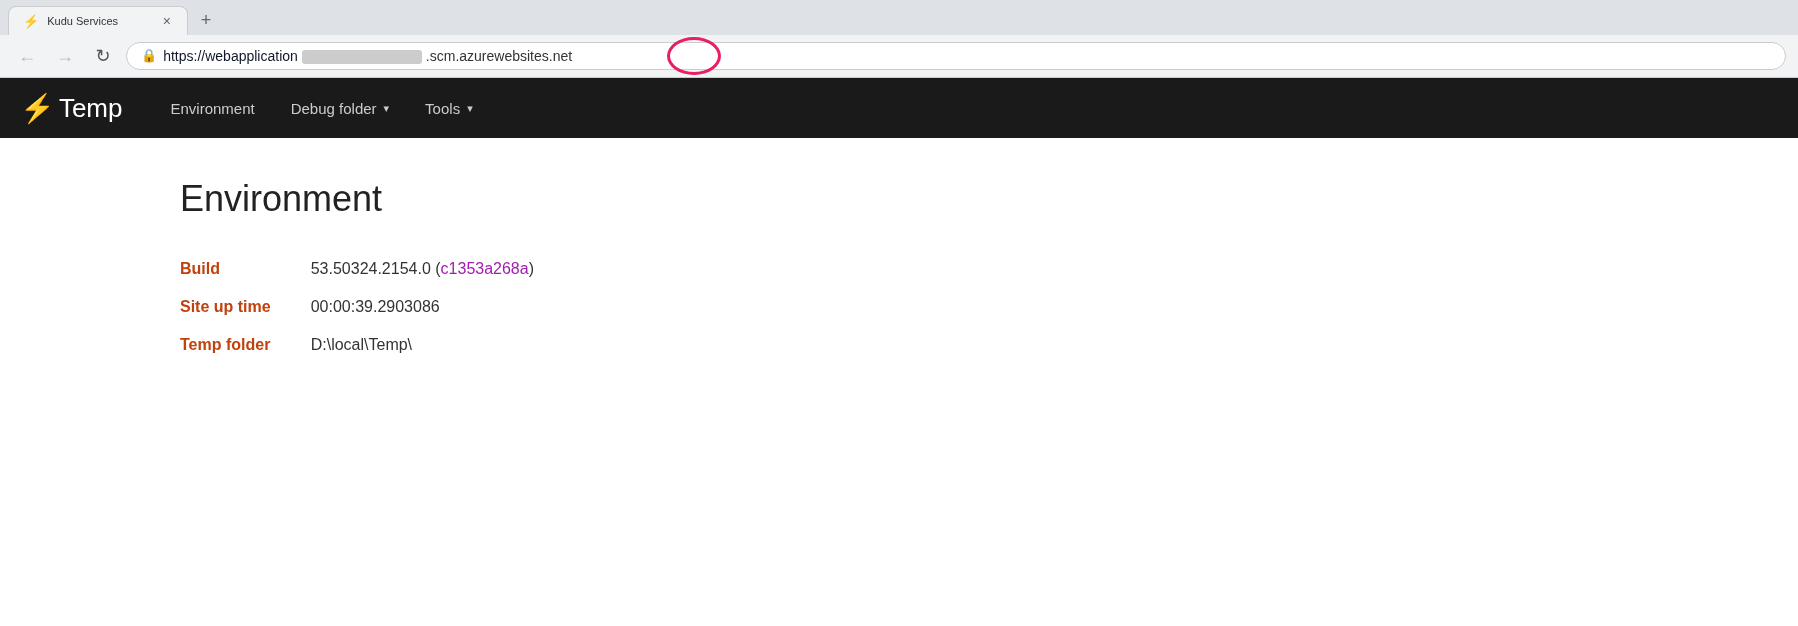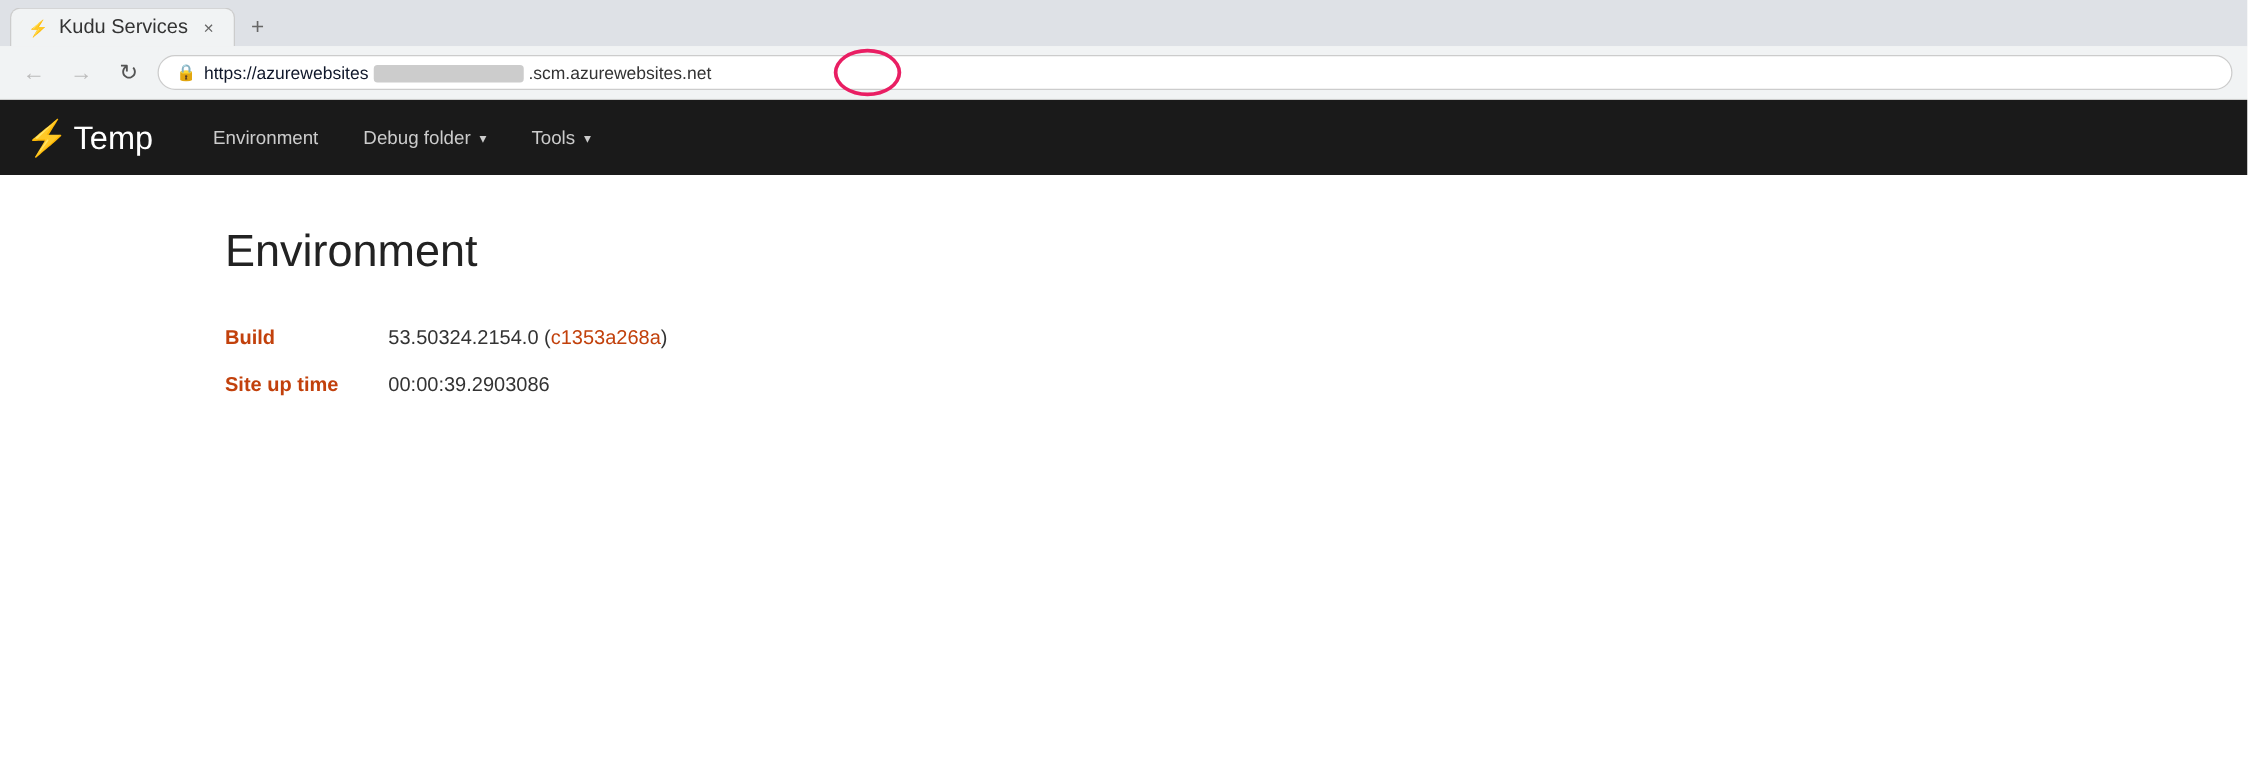--- a/index.html
+++ b/index.html
@@ -24,21 +24,21 @@
       padding: 6px 14px;
       font-size: 13px;
       color: #333;
       min-width: 180px;
       gap: 8px;
       border: 1px solid #ccc;
       border-bottom: none;
     }
     .tab-title {
       flex: 1;
-      font-size: 16px;
+      font-size: 11px;
     }
     .tab-close {
       font-size: 14px;
       color: #666;
       cursor: pointer;
       padding: 0 2px;
     }
     .new-tab-btn {
       width: 28px;
       height: 28px;
@@ -187,21 +187,21 @@
       vertical-align: top;
     }
     .info-value {
       display: table-cell;
       font-size: 16px;
       color: #333;
       padding: 10px 0;
       vertical-align: top;
     }
     .info-link {
-      color: #c2410c;
+      color: #a21caf;
       text-decoration: none;
     }
   </style>
 </head>
 <body>
 
 <div class="browser-chrome">
 
   <div class="tab-bar">
     <div class="tab">
@@ -214,21 +214,21 @@
   </div>
 
   <div class="address-bar">
     <button class="nav-btn disabled">←</button>
     <button class="nav-btn disabled">→</button>
     <button class="nav-btn">↻</button>
 
     <div class="url-bar">
       <span class="url-lock">🔒</span>
       <span class="url-text">
-        <span class="url-green">https://</span><span class="url-green">azurewebsites</span><span class="url-blurred"></span><span>.scm.azurewebsites.net</span>
+        <span class="url-green">https://</span><span class="url-green">webapplication</span><span class="url-blurred"></span><span>.scm.azurewebsites.net</span>
       </span>
 
       <span class="url-circle-highlight"></span>
     </div>
   </div>
 </div>
 
 <nav class="kudu-nav">
   <a class="kudu-logo" href="#">
     <span class="kudu-logo-icon">⚡</span>
@@ -259,15 +259,19 @@
         <span>53.50324.2154.0 (</span><a class="info-link" href="#">c1353a268a</a><span>)</span>
       </div>
     </div>
 
     <div class="info-row">
       <div class="info-label">Site up time</div>
       <div class="info-value">00:00:39.2903086</div>
     </div>
 
 
+    <div class="info-row">
+      <div class="info-label">Temp folder</div>
+      <div class="info-value">D:\local\Temp\</div>
+    </div>
 
   </div>
 </div>
 
 </body></html>

